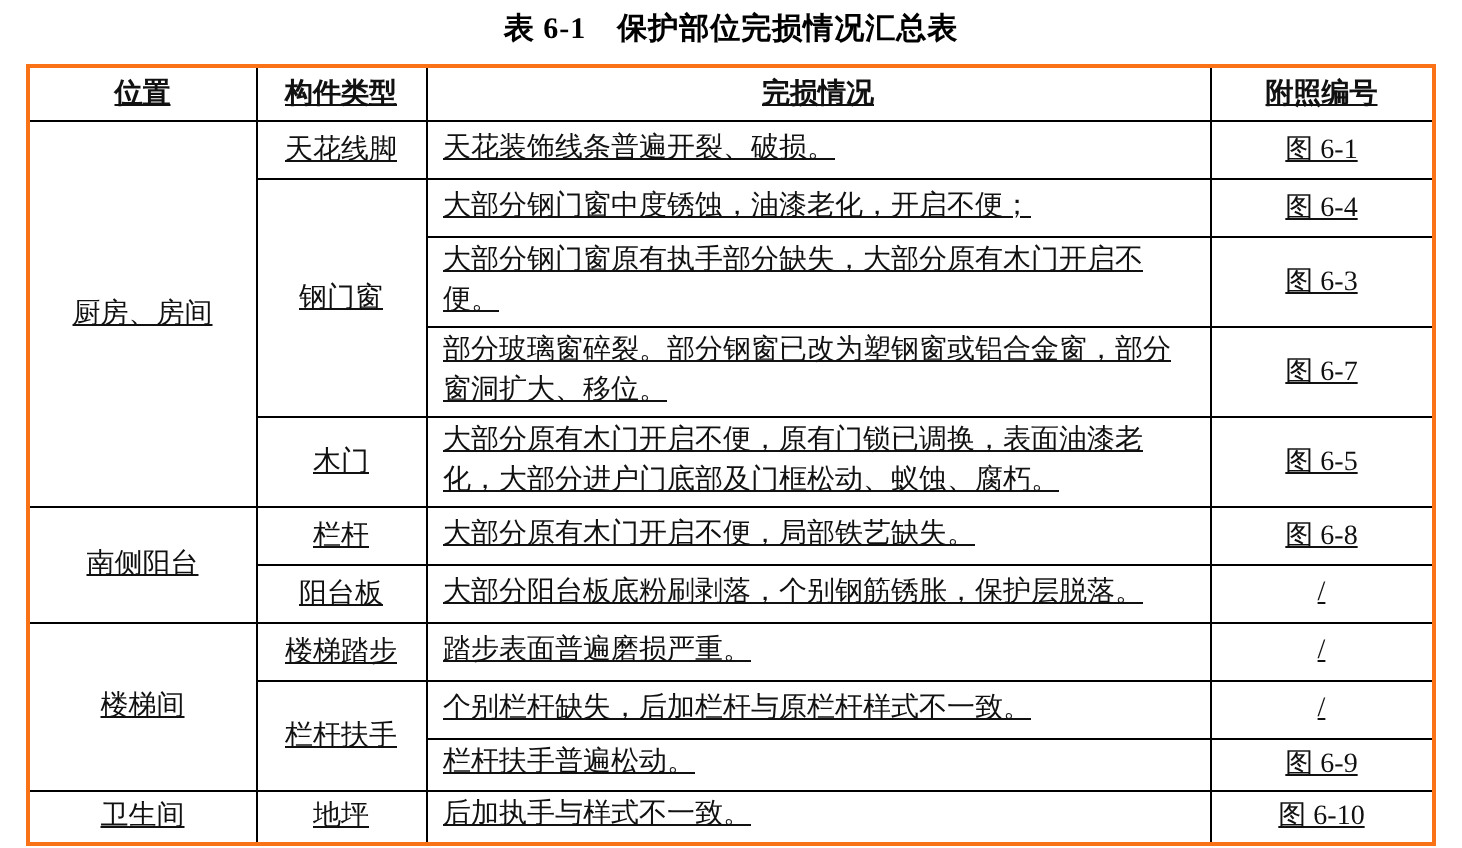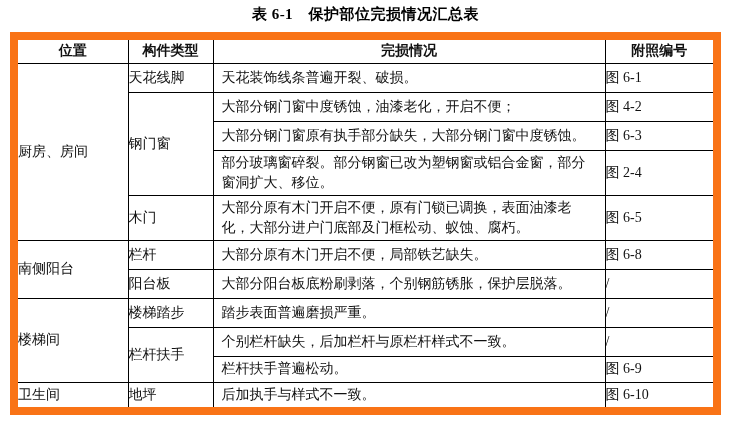--- a/index.html
+++ b/index.html
@@ -17,38 +17,39 @@
     font-size: 15px;
     letter-spacing: 0.5px;
     margin-bottom: 8px;
     color: #000000;
   }
   table.summary {
     border-collapse: collapse;
     table-layout: fixed;
     width: 703px;
     margin: 0 auto;
-    border: 8px solid #f97316;
+    border: 2px solid #f97316;
+    text-decoration: underline;
   }
   col.c-loc   { width: 114px; }
   col.c-comp  { width: 85px;  }
   col.c-cond  { width: 392px; }
   col.c-photo { width: 112px; }
   th, td {
     border: 1px solid #000000;
     font-size: 14px;
     vertical-align: middle;
     overflow: hidden;
   }
   th {
     font-weight: bold;
     text-align: center;
     height: 27px;
   }
-  td.center { text-align: left; }
+  td.center { text-align: center; }
   td.cond {
     text-align: left;
     padding: 2px 6px 2px 8px;
     line-height: 20px;
   }
   tr.r-s  { height: 29px; }
   tr.r-d  { height: 44px; }
   tr.r-10 { height: 26px; }
   tr.r-11 { height: 27px; }
 </style>
@@ -77,29 +78,29 @@
     <tbody>
       <tr class="r-s">
         <td class="center" rowspan="5">厨房、房间</td>
         <td class="center">天花线脚</td>
         <td class="cond">天花装饰线条普遍开裂、破损。</td>
         <td class="center">图 6-1</td>
       </tr>
       <tr class="r-s">
         <td class="center" rowspan="3">钢门窗</td>
         <td class="cond">大部分钢门窗中度锈蚀，油漆老化，开启不便；</td>
-        <td class="center">图 4-2</td>
+        <td class="center">图 6-4</td>
       </tr>
       <tr class="r-s">
-        <td class="cond">大部分钢门窗原有执手部分缺失，大部分钢门窗中度锈蚀。</td>
+        <td class="cond">大部分钢门窗原有执手部分缺失，大部分原有木门开启不便。</td>
         <td class="center">图 6-3</td>
       </tr>
       <tr class="r-d">
         <td class="cond">部分玻璃窗碎裂。部分钢窗已改为塑钢窗或铝合金窗，部分窗洞扩大、移位。</td>
-        <td class="center">图 2-4</td>
+        <td class="center">图 6-7</td>
       </tr>
       <tr class="r-d">
         <td class="center">木门</td>
         <td class="cond">大部分原有木门开启不便，原有门锁已调换，表面油漆老化，大部分进户门底部及门框松动、蚁蚀、腐朽。</td>
         <td class="center">图 6-5</td>
       </tr>
       <tr class="r-s">
         <td class="center" rowspan="2">南侧阳台</td>
         <td class="center">栏杆</td>
         <td class="cond">大部分原有木门开启不便，局部铁艺缺失。</td>

